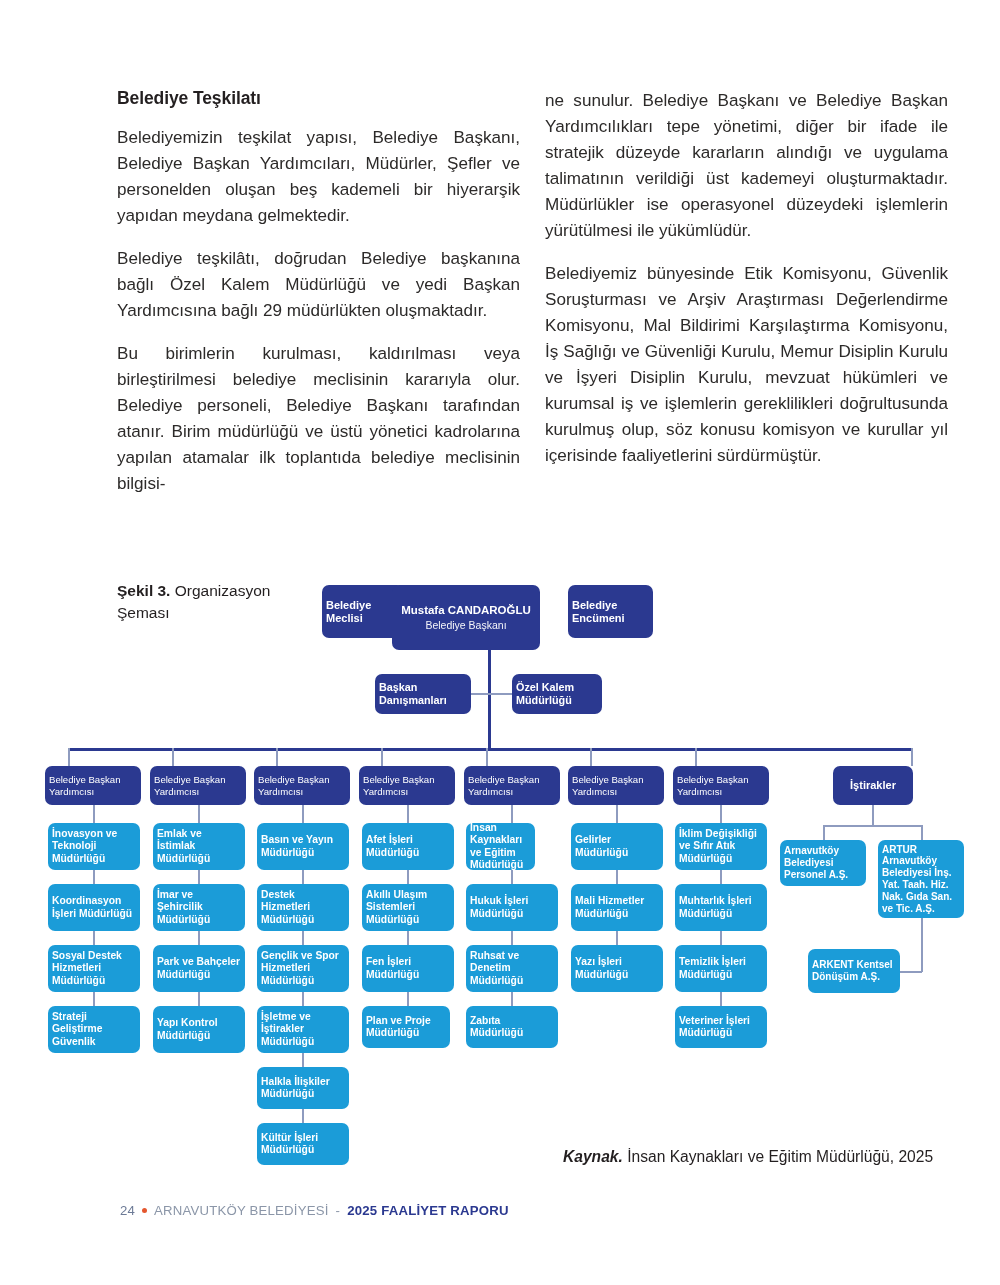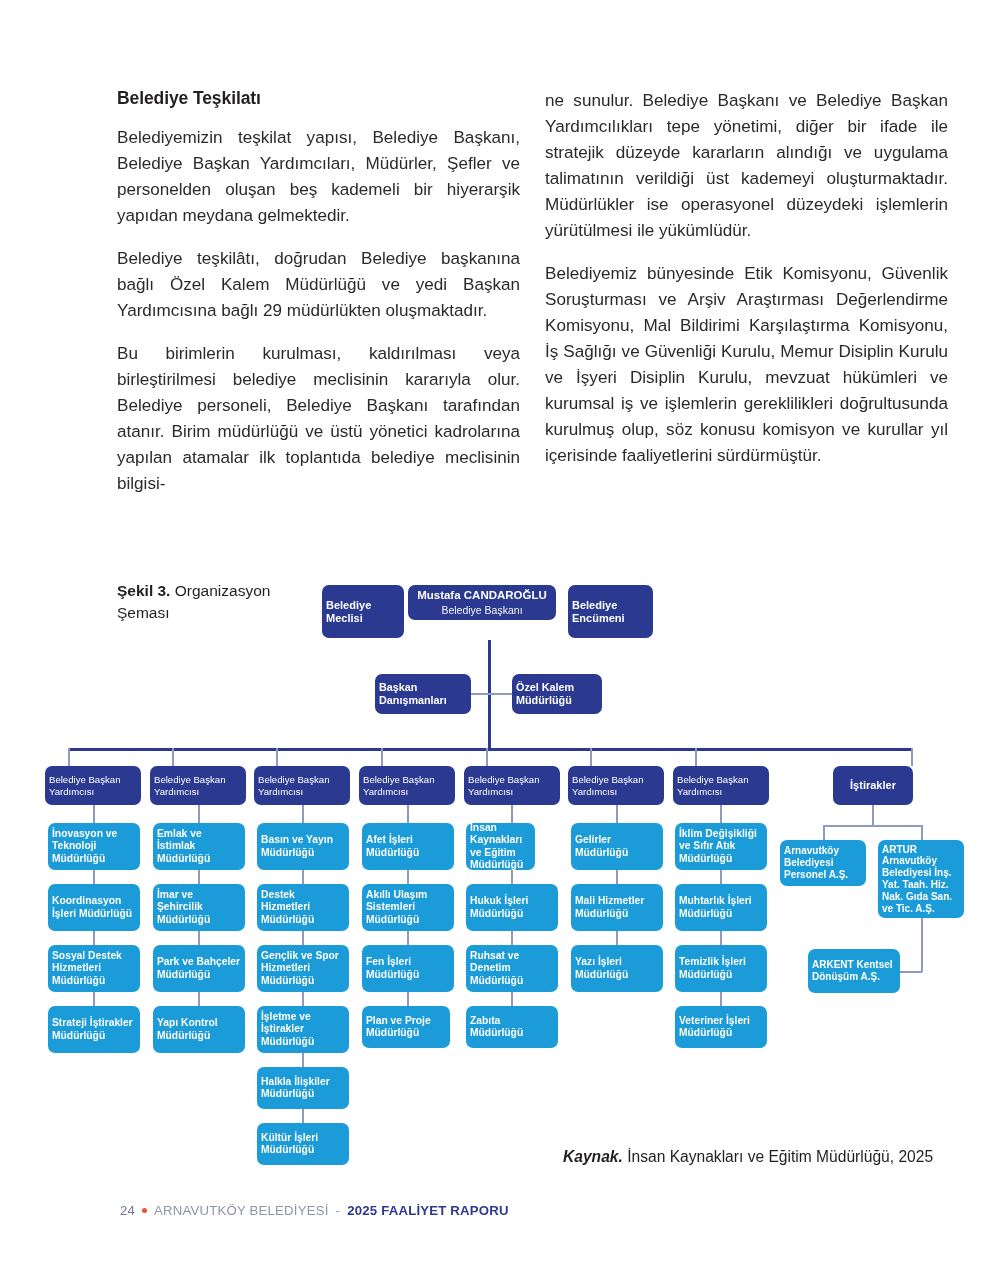--- a/index.html
+++ b/index.html
@@ -125,21 +125,21 @@
     <div class="line-lt" style="left:381px;top:748px;width:1.5px;height:18px;"></div>
     <div class="line-lt" style="left:486px;top:748px;width:1.5px;height:18px;"></div>
     <div class="line-lt" style="left:590px;top:748px;width:1.5px;height:18px;"></div>
     <div class="line-lt" style="left:695px;top:748px;width:1.5px;height:18px;"></div>
     <div class="line-lt" style="left:911px;top:748px;width:1.5px;height:18px;"></div>
 
     <div class="node navy n-b" style="left:322px;top:585px;width:82px;height:53px;font-size:11px;">
       <span>Belediye Meclisi</span>
     </div>
 
-    <div class="node navy" style="left:408px;top:585px;width:148px;height:35px;">
+    <div class="node navy" style="left:392px;top:585px;width:148px;height:65px;">
       <span class="n-b" style="font-size:11.5px;">Mustafa CANDAROĞLU</span>
       <span class="n-sub" style="font-size:10.5px;margin-top:2px;">Belediye Başkanı</span>
     </div>
 
     <div class="node navy n-b" style="left:568px;top:585px;width:85px;height:53px;font-size:11px;">
       <span>Belediye Encümeni</span>
     </div>
 
     <div class="node navy n-b" style="left:375px;top:674px;width:96px;height:40px;font-size:10.8px;">
       <span>Başkan Danışmanları</span>
@@ -181,21 +181,21 @@
     <div class="line-lt" style="left:93px;top:870px;width:1.5px;height:14px;"></div>
     <div class="node lblue n-b" style="left:48px;top:884px;width:92px;height:47px;font-size:10.3px;">
       <span>Koordinasyon İşleri Müdürlüğü</span>
     </div>
     <div class="line-lt" style="left:93px;top:931px;width:1.5px;height:14px;"></div>
     <div class="node lblue n-b" style="left:48px;top:945px;width:92px;height:47px;font-size:10.3px;">
       <span>Sosyal Destek Hizmetleri Müdürlüğü</span>
     </div>
     <div class="line-lt" style="left:93px;top:992px;width:1.5px;height:14px;"></div>
     <div class="node lblue n-b" style="left:48px;top:1006px;width:92px;height:47px;font-size:10.3px;">
-      <span>Strateji İştirakler Müdürlüğü</span>
+      <span>Strateji Geliştirme Güvenlik</span>
     </div>
 
     <div class="line-lt" style="left:198px;top:805px;width:1.5px;height:18px;"></div>
     <div class="node lblue n-b" style="left:153px;top:823px;width:92px;height:47px;font-size:10.3px;">
       <span>Emlak ve İstimlak Müdürlüğü</span>
     </div>
     <div class="line-lt" style="left:198px;top:870px;width:1.5px;height:14px;"></div>
     <div class="node lblue n-b" style="left:153px;top:884px;width:92px;height:47px;font-size:10.3px;">
       <span>İmar ve Şehircilik Müdürlüğü</span>
     </div>

